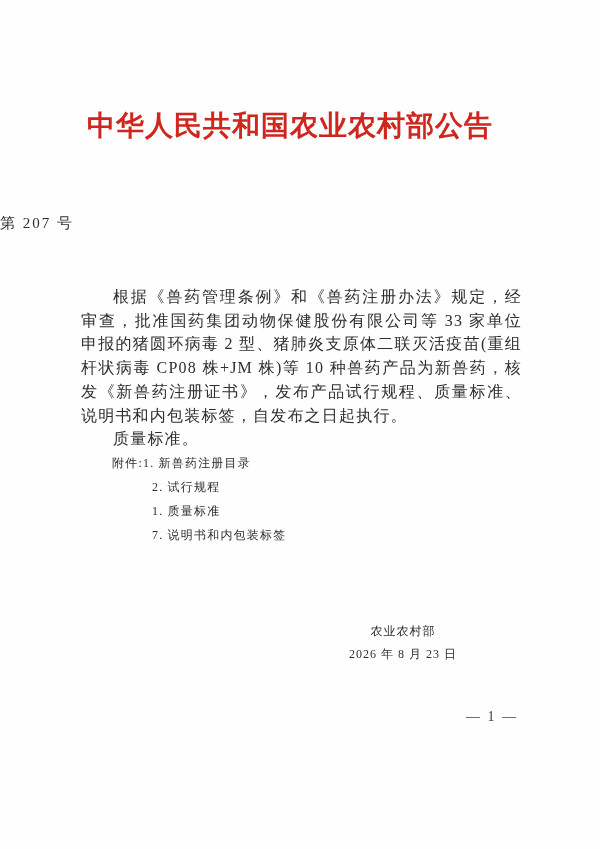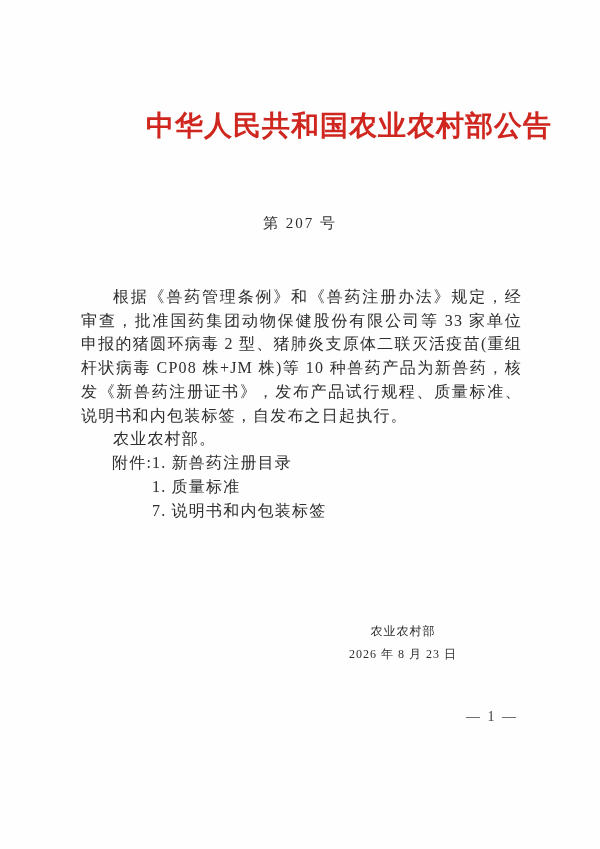--- a/index.html
+++ b/index.html
@@ -12,36 +12,35 @@
     width: 600px;
     height: 849px;
     background: #fefefe;
     overflow: hidden;
     font-family: "Liberation Serif", "DejaVu Serif", serif;
     color: var(--text-color, #2e2e2e);
   }
   .doc-title {
     position: absolute;
     top: 106px;
-    left: 4px;
+    left: 16px;
     width: 548px;
-    text-align: right;
+    text-align: center;
     font-size: 28px;
     font-weight: bold;
     letter-spacing: 1px;
     color: var(--title-red, #cf261f);
     line-height: 40px;
     margin: 0;
   }
   .doc-number {
     position: absolute;
     top: 214px;
     left: 0;
     width: 600px;
-    text-align: center;
     font-size: 15px;
     letter-spacing: 2px;
     line-height: 19px;
   }
   .doc-body {
     position: absolute;
     top: 285px;
     left: 81px;
     width: 441px;
     font-size: 16px;
@@ -52,21 +51,21 @@
   }
   .doc-body p {
     margin: 0;
     padding: 0;
     text-indent: 2em;
   }
   .attachments {
     position: absolute;
     top: 451px;
     left: 112px;
-    font-size: 16px;
+    font-size: 12px;
     line-height: 24px;
     letter-spacing: 1.2px;
   }
   .attach-first {
     white-space: nowrap;
   }
   .attach-rest {
     padding-left: 40px;
     white-space: nowrap;
   }
@@ -95,27 +94,28 @@
 <body>
 
 <div class="page">
 
   <h1 class="doc-title">中华人民共和国农业农村部公告</h1>
 
   <div class="doc-number">第 207 号</div>
 
   <div class="doc-body">
     <p>根据《兽药管理条例》和《兽药注册办法》规定，经审查，批准国药集团动物保健股份有限公司等 33 家单位申报的猪圆环病毒 2 型、猪肺炎支原体二联灭活疫苗(重组杆状病毒 CP08 株+JM 株)等 10 种兽药产品为新兽药，核发《新兽药注册证书》，发布产品试行规程、质量标准、说明书和内包装标签，自发布之日起执行。</p>
-    <p>农业农村部。</p>
+    <p>质量标准。</p>
   </div>
 
   <div class="attachments">
     <div class="attach-first">
       <span>附件:</span><span>1. 新兽药注册目录</span>
     </div>
+    <div class="attach-rest">2. 试行规程</div>
     <div class="attach-rest">1. 质量标准</div>
     <div class="attach-rest">7. 说明书和内包装标签</div>
   </div>
 
   <div class="signature">
     <div>农业农村部</div>
     <div>2026 年 8 月 23 日</div>
   </div>
 
   <div class="page-number">— 1 —</div>

